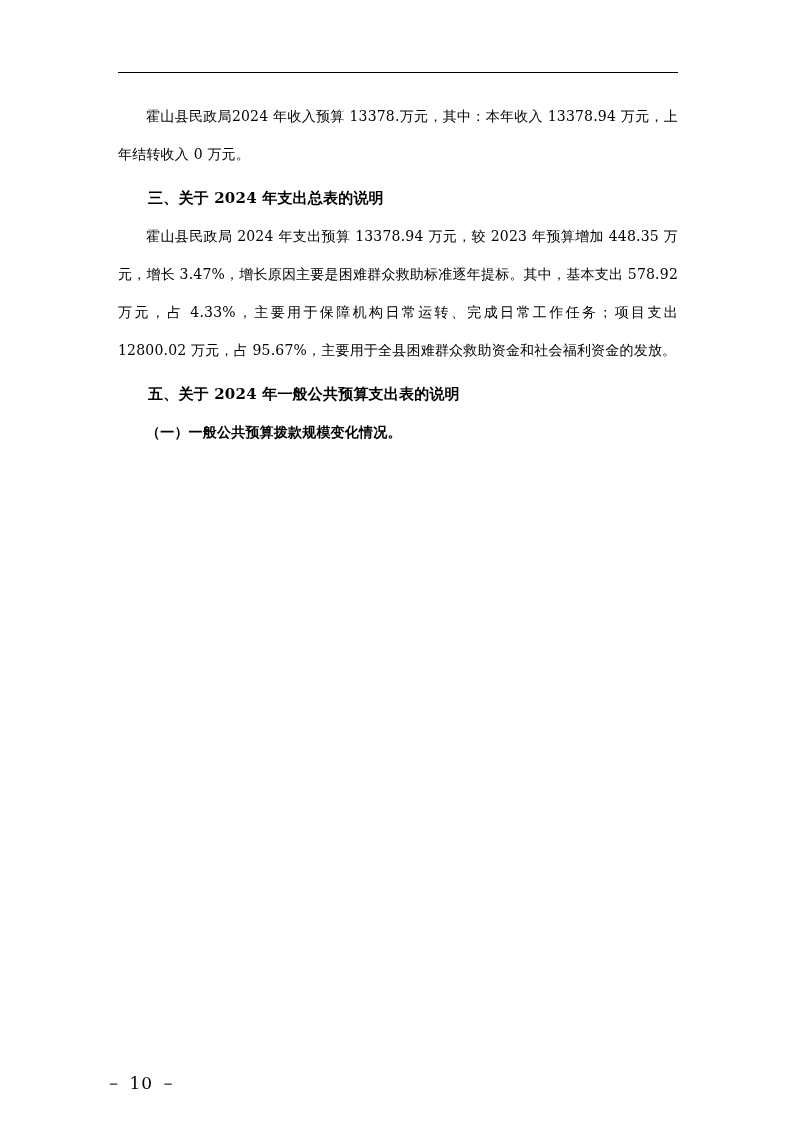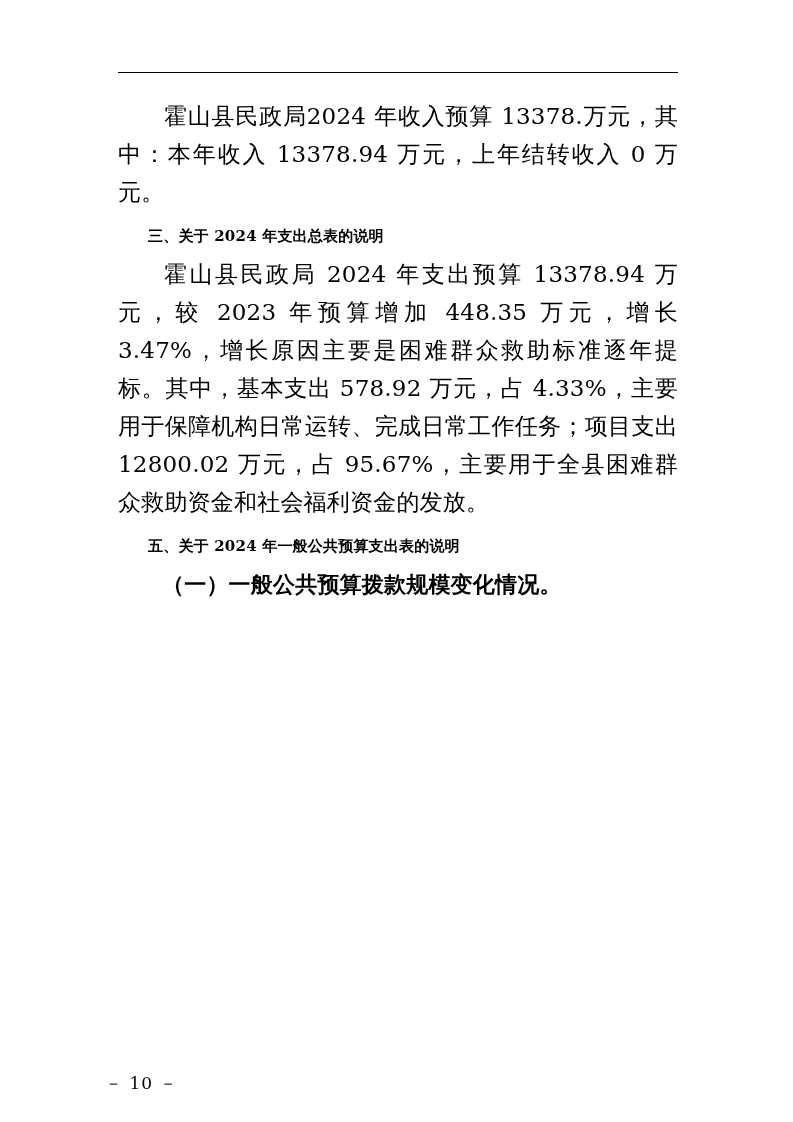--- a/index.html
+++ b/index.html
@@ -31,21 +31,21 @@
     border-top: 1.4px solid #000;
   }
   .content {
     position: absolute;
     top: 97px;
     left: 118px;
     width: 560px;
   }
   p {
     margin: 0 0 0 0;
-    font-size: 23px;
+    font-size: 14px;
     line-height: 38px;
     text-align: justify;
     text-justify: inter-ideograph;
     letter-spacing: 0.2px;
     font-family: "DejaVu Serif", "Liberation Serif", serif;
   }
   .indent {
     text-indent: 2em;
   }
   .bold {
@@ -54,21 +54,21 @@
   .heading {
     font-weight: bold;
     text-indent: 2em;
     font-size: 15px;
     line-height: 38px;
     margin-top: 6px;
   }
   .subheading {
     font-weight: bold;
     text-indent: 2em;
-    font-size: 22px;
+    font-size: 14px;
     line-height: 38px;
   }
   .page-number {
     position: absolute;
     left: 105px;
     top: 1072px;
     font-size: 17px;
     font-family: "DejaVu Serif", "Liberation Serif", serif;
     letter-spacing: 1px;
   }

